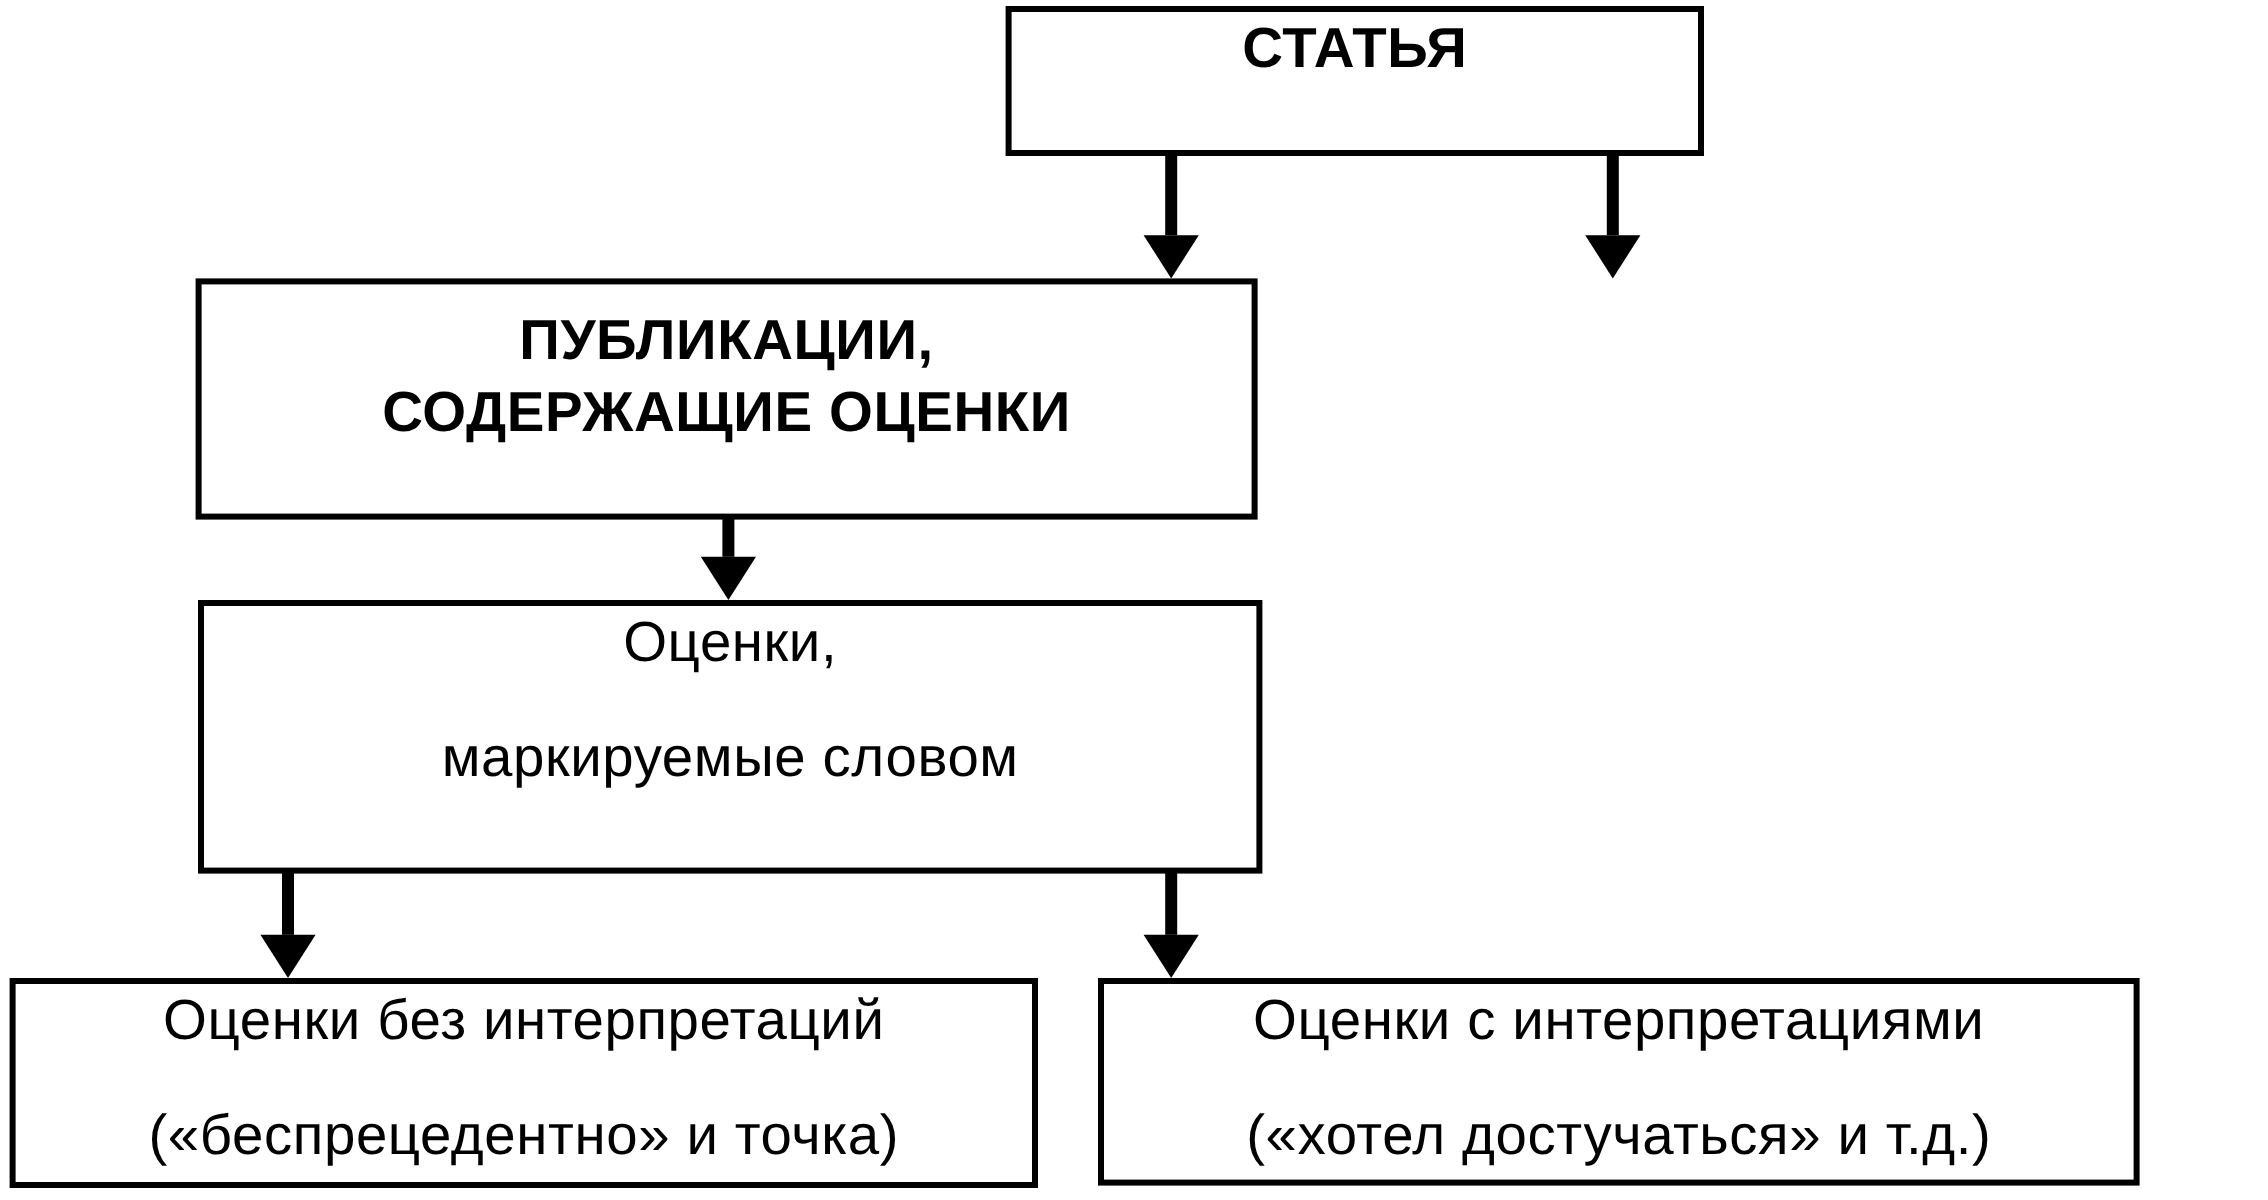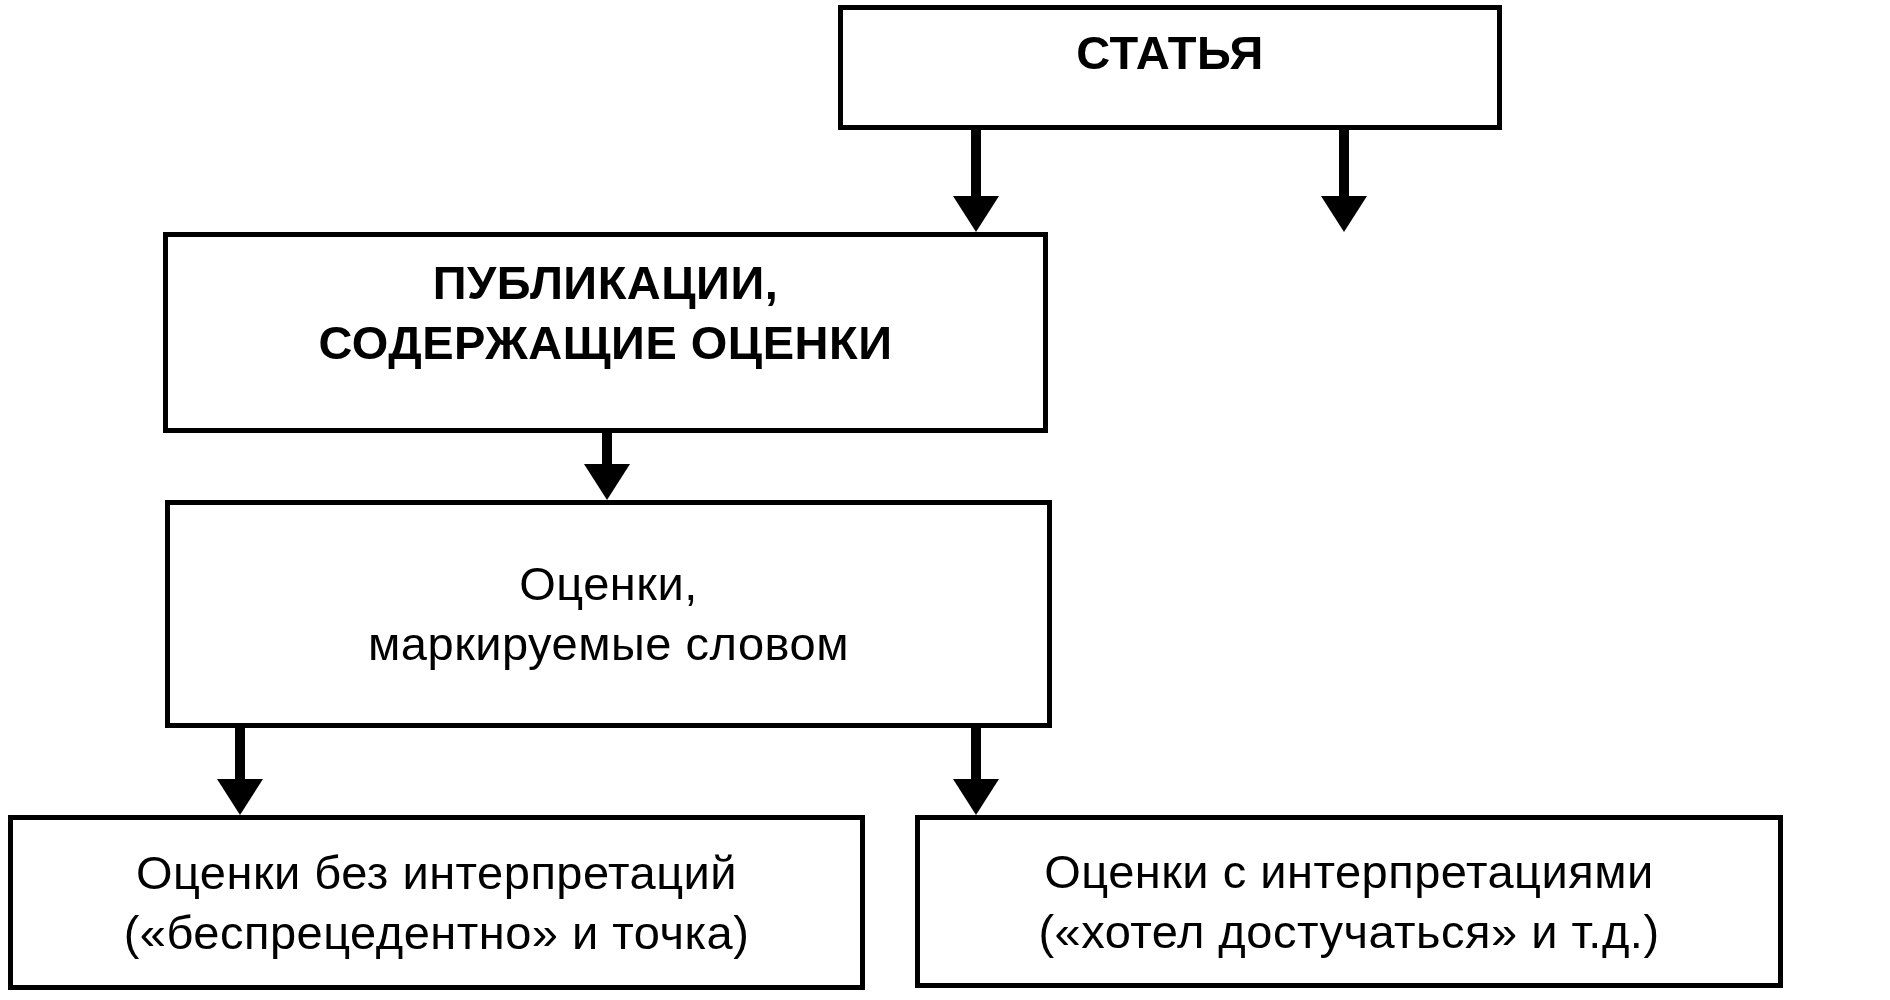--- a/index.html
+++ b/index.html
@@ -24,25 +24,25 @@
     display: flex;
     flex-direction: column;
     align-items: center;
     text-align: center;
     font-size: 47px;
     line-height: 60px;
     letter-spacing: 0.5px;
   }
   .node.bold { font-weight: bold; }
   .node.align-top { justify-content: flex-start; }
-  .node.align-center { justify-content: center; }
+  .node.align-center { justify-content: flex-start; gap: 36px; }
   .node .line { display: block; white-space: nowrap; }
 
   
-  #node-article        { left: 838px;  top: 5px;   width: 664px; height: 125px; padding-top: 13px; }
+  #node-article        { left: 838px;  top: 5px;   width: 582px; height: 125px; }
   #node-evaluative     { left: 163px;  top: 232px; width: 885px; height: 201px; padding-top: 16px; }
   #node-non-evaluative { left: 1146px; top: 232px; width: 732px; height: 197px; padding-top: 16px; }
   #node-marked         { left: 165px;  top: 500px; width: 887px; height: 228px; }
   #node-no-interp      { left: 8px;    top: 815px; width: 857px; height: 175px; }
   #node-with-interp    { left: 915px;  top: 815px; width: 868px; height: 173px; }
 
   
   .arrow {
     position: absolute;
     width: 46px;

